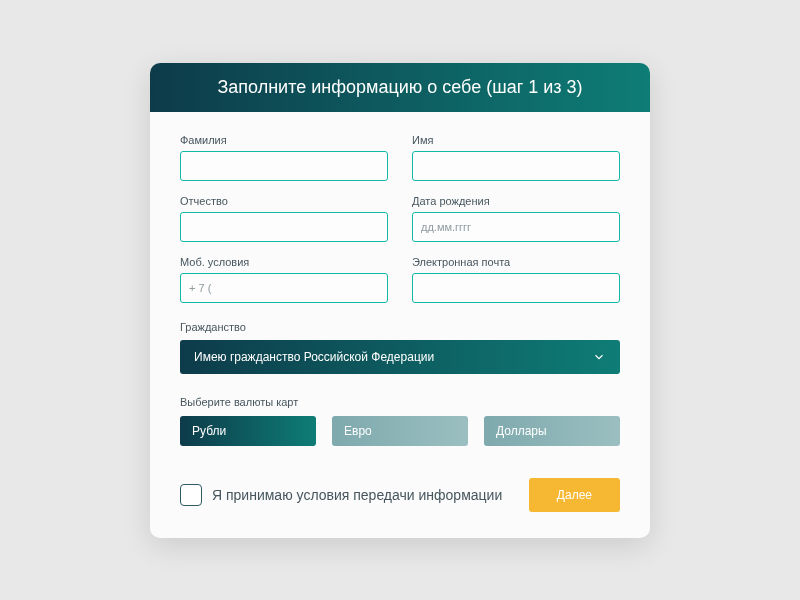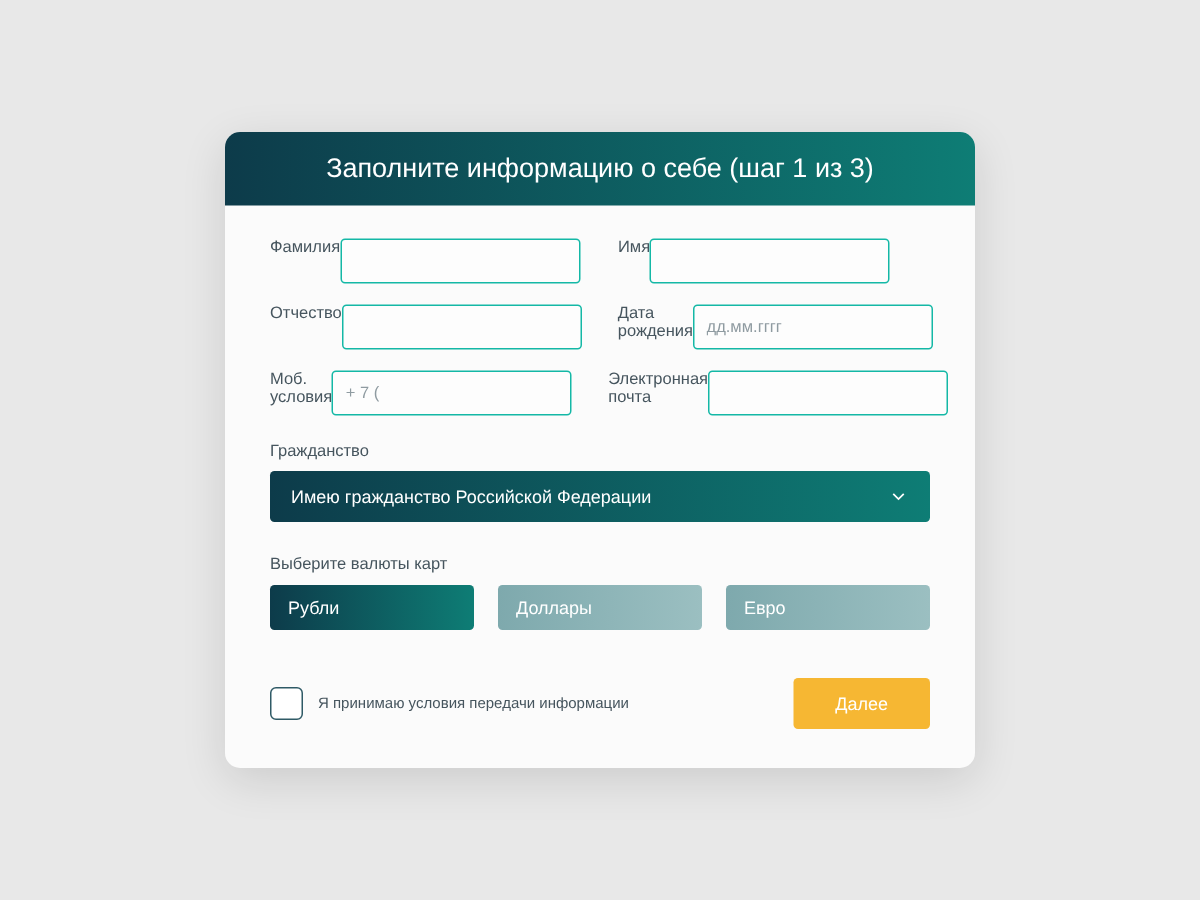--- a/index.html
+++ b/index.html
@@ -31,20 +31,21 @@
     padding: 22px 30px 26px 30px;
   }
   .row {
     display: flex;
     gap: 24px;
     margin-bottom: 14px;
   }
   .field {
     flex: 1;
     display: flex;
+    flex-direction: column;
   }
   .label {
     font-size: 11px;
     color: #46555e;
     margin-bottom: 5px;
   }
   .input {
     height: 30px;
     border: 1px solid #14b8a6;
     border-radius: 3px;
@@ -115,21 +116,21 @@
   }
   .checkbox {
     width: 22px;
     height: 22px;
     border: 1.5px solid #2f5a66;
     border-radius: 4px;
     background: #fff;
     cursor: pointer;
   }
   .consent-text {
-    font-size: 10px;
+    font-size: 14px;
     color: #46555e;
   }
   .next-btn {
     background: #f6b733;
     color: #fff;
     border: none;
     border-radius: 3px;
     height: 34px;
     padding: 0 28px;
     font-size: 12px;
@@ -188,24 +189,24 @@
       </div>
     </div>
 
     <div class="full-field">
       <span class="label">Выберите валюты карт</span>
       <div class="currency-row" style="margin-top:6px;align-items:center;">
         <button class="chip chip-active">
             <span>Рубли</span>
           </button>
         <button class="chip chip-inactive">
-            <span>Доллары</span>
+            <span>Евро</span>
           </button>
         <button class="chip chip-inactive">
-            <span>Евро</span>
+            <span>Доллары</span>
           </button>
       </div>
     </div>
 
     <div class="footer-row">
       <div class="consent">
         <div class="checkbox"></div>
         <span class="consent-text">Я принимаю условия передачи информации</span>
       </div>
       <button class="next-btn"><span>Далее</span></button>

